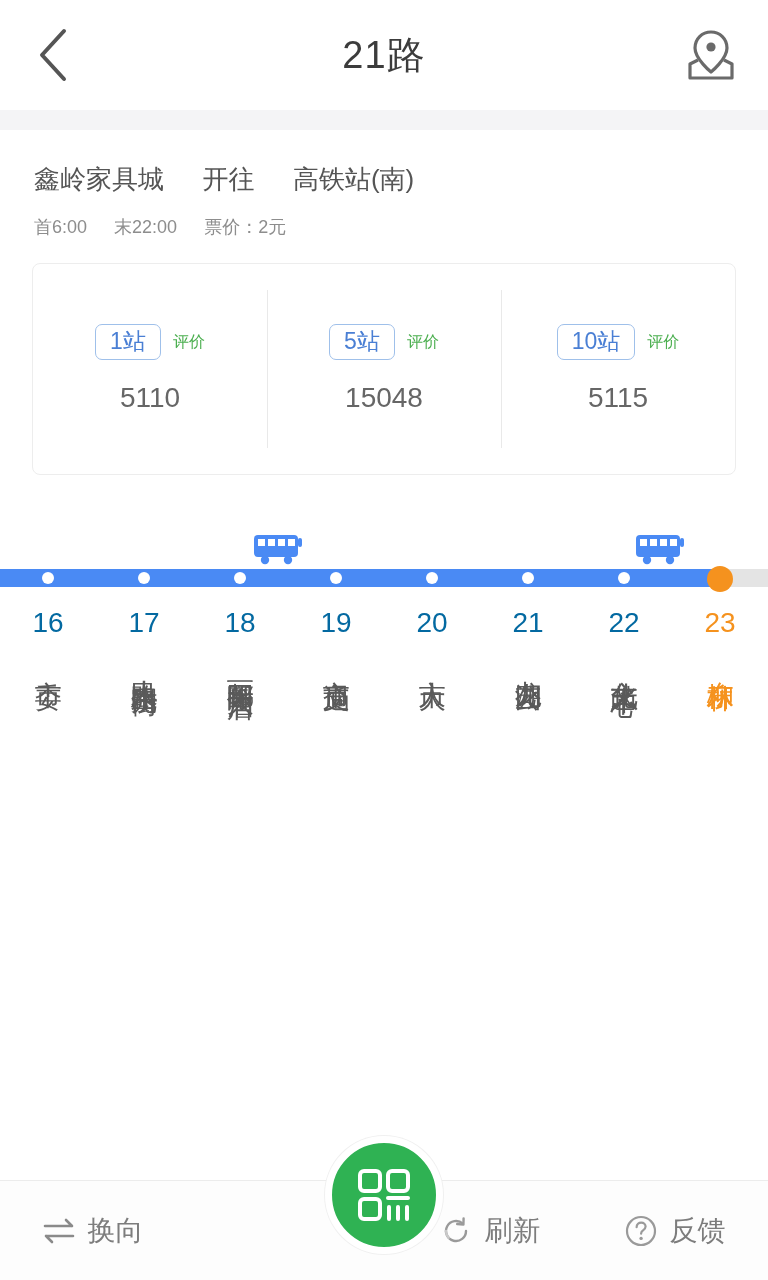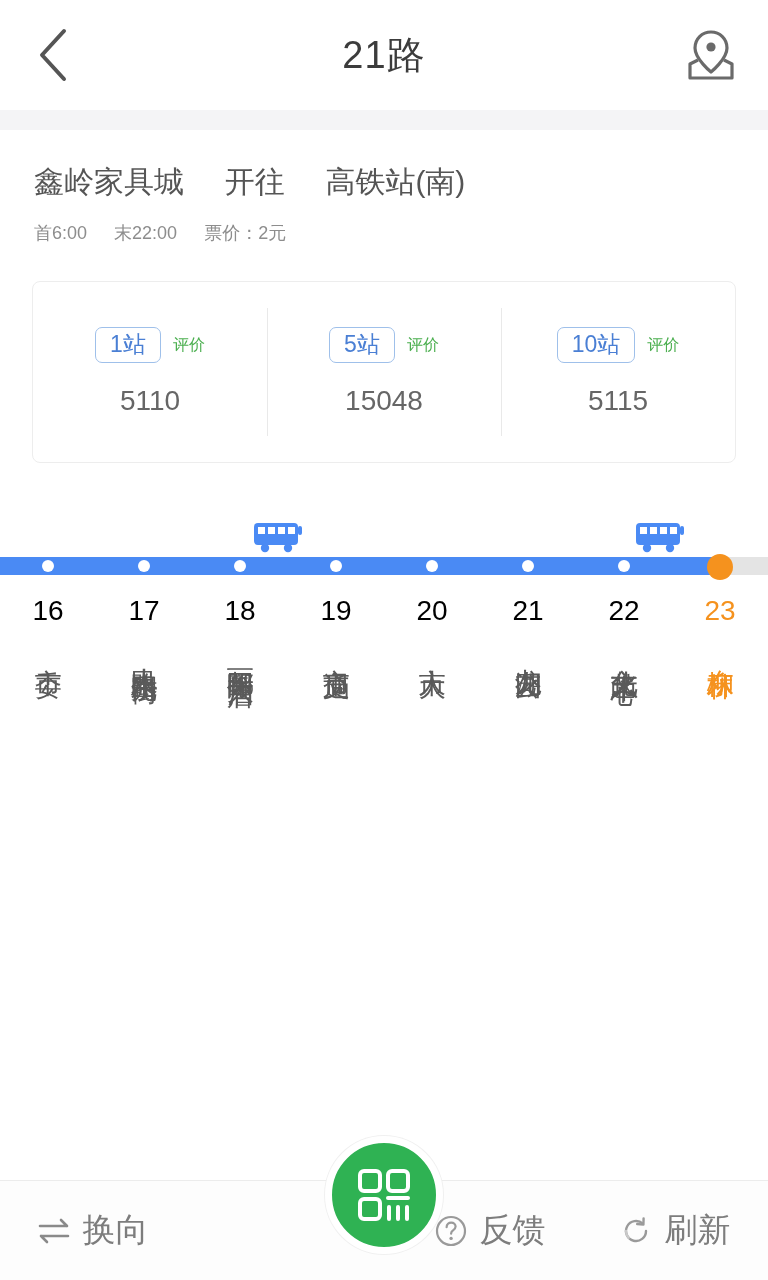--- a/index.html
+++ b/index.html
@@ -26,33 +26,33 @@
   }
   .map-btn {
     position: absolute; right: 22px; top: 50%; transform: translateY(-50%);
     width: 70px; height: 70px; display: flex; align-items: center; justify-content: center;
   }
   .divider-band { height: 20px; width: 100%; background: #f4f4f6; }
 
   
   .route-info { padding: 32px 34px 0 34px; }
   .route-line1 {
-    font-size: 30px; color: #555555; white-space: nowrap;
+    font-size: 26px; color: #555555; white-space: nowrap;
   }
   .route-line1 .sep { display:inline-block; width: 24px; }
   .route-line2 {
     margin-top: 18px; font-size: 18px; color: #8d8d8d; white-space: nowrap;
   }
   .route-line2 span { margin-right: 22px; }
 
   
   .cards {
-    margin: 36px 32px 0 32px;
+    margin: 24px 32px 0 32px;
     border: 1px solid #ededed; border-radius: 8px;
-    height: 182px; display: flex; background:#fff;
+    height: 212px; display: flex; background:#fff;
   }
   .card-cell {
     flex: 1 1 0; position: relative;
     display: flex; flex-direction: column;
     align-items: center; justify-content: center;
   }
   .card-cell + .card-cell::before {
     content:""; position: absolute; left: 0; top: 26px; bottom: 26px;
     width: 1px; background: #e9e9e9;
   }
@@ -84,38 +84,38 @@
   }
   .bus-icon {
     position: absolute; top: 8px; transform: translateX(-50%);
     width: 52px; height: 32px;
   }
 
   .stops-row { position: relative; display: flex; margin-top: 14px; }
   .stop-col {
     flex: 1 1 0; display: flex; flex-direction: column; align-items: center;
   }
-  .stop-num { font-size: 28px; color: #000000; line-height: 1; }
+  .stop-num { font-size: 28px; color: #0369a1; line-height: 1; }
   .stop-name {
     margin-top: 22px; font-size: 27px; color: #5a5a5a;
     writing-mode: vertical-rl; text-orientation: upright;
     line-height: 1.28; letter-spacing: 2px;
   }
   .stop-col.is-current .stop-num,
   .stop-col.is-current .stop-name { color: #f5921e; }
 
   
   .bottom-bar {
     position: absolute; left: 0; bottom: 0; width: 768px; height: 100px;
     background: #fdfdfd; border-top: 1px solid #ececec;
     display: flex; align-items: center;
   }
   .bar-item {
     flex: 1 1 0; display: flex; align-items: center; justify-content: center;
-    gap: 12px; font-size: 33px; color: #7d7d7d;
+    gap: 12px; font-size: 28px; color: #7d7d7d;
   }
   .bar-item.spacer { flex: 1.15 1 0; }
   .bar-item.fav { color: #f5921e; }
   .scan-btn {
     position: absolute; left: 50%; bottom: 26px; transform: translateX(-50%);
     width: 118px; height: 118px; border-radius: 50%;
     background: #2fb253; border: 7px solid #ffffff;
     display: flex; align-items: center; justify-content: center;
     box-shadow: 0 0 0 1px #f0f0f0;
   }
@@ -259,35 +259,35 @@
         <path d="M31 18 L4 18 M10 24 L4 18" fill="none" stroke="#8a8a8a" stroke-width="2.6" stroke-linecap="round" stroke-linejoin="round"></path>
       </svg>
       <span>换向</span>
     </div>
 
 
     <div class="bar-item spacer"></div>
 
     <div class="bar-item">
       <svg width="32" height="32" viewBox="0 0 32 32">
+        <path d="M26 16 a10 10 0 1 1 -3.2 -7.3" fill="none" stroke="#9a9a9a" stroke-width="2.4" stroke-linecap="round"></path>
+        <polyline points="23.6,3.4 23.4,9.6 17.2,9.0" fill="none" stroke="#9a9a9a" stroke-width="2.4" stroke-linecap="round" stroke-linejoin="round"></polyline>
+        <path d="M6 16 a10 10 0 0 0 2.6 6.8" fill="none" stroke="#c9c9c9" stroke-width="2.4" stroke-linecap="round"></path>
+      </svg>
+      <span>刷新</span>
+    </div>
+
+    <div class="bar-item">
+      <svg width="32" height="32" viewBox="0 0 32 32">
         <circle cx="16" cy="16" r="14" fill="none" stroke="#9a9a9a" stroke-width="2.2"></circle>
         <path d="M11.6 12.2 c0 -3 2.2 -4.6 4.6 -4.6 c2.6 0 4.4 1.7 4.4 4 c0 2.2 -1.4 3 -2.9 4.1
                  c-1.2 0.9 -1.6 1.6 -1.6 3" fill="none" stroke="#9a9a9a" stroke-width="2.2" stroke-linecap="round"></path>
         <circle cx="16.1" cy="23.4" r="1.7" fill="#9a9a9a"></circle>
       </svg>
       <span>反馈</span>
-    </div>
-
-    <div class="bar-item">
-      <svg width="32" height="32" viewBox="0 0 32 32">
-        <path d="M26 16 a10 10 0 1 1 -3.2 -7.3" fill="none" stroke="#9a9a9a" stroke-width="2.4" stroke-linecap="round"></path>
-        <polyline points="23.6,3.4 23.4,9.6 17.2,9.0" fill="none" stroke="#9a9a9a" stroke-width="2.4" stroke-linecap="round" stroke-linejoin="round"></polyline>
-        <path d="M6 16 a10 10 0 0 0 2.6 6.8" fill="none" stroke="#c9c9c9" stroke-width="2.4" stroke-linecap="round"></path>
-      </svg>
-      <span>刷新</span>
     </div>
   </div>
 
   <div class="scan-btn">
     <svg width="62" height="62" viewBox="0 0 62 62">
       <rect x="7" y="7" width="20" height="20" rx="4" fill="none" stroke="#ffffff" stroke-width="4"></rect>
       <rect x="35" y="7" width="20" height="20" rx="4" fill="none" stroke="#ffffff" stroke-width="4"></rect>
       <rect x="7" y="35" width="20" height="20" rx="4" fill="none" stroke="#ffffff" stroke-width="4"></rect>
       <line x1="35" y1="34" x2="55" y2="34" stroke="#ffffff" stroke-width="4" stroke-linecap="round"></line>
       <line x1="36" y1="43" x2="36" y2="55" stroke="#ffffff" stroke-width="4" stroke-linecap="round"></line>

